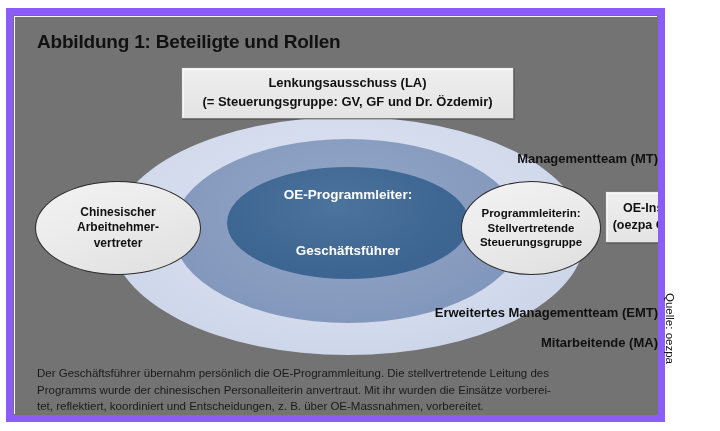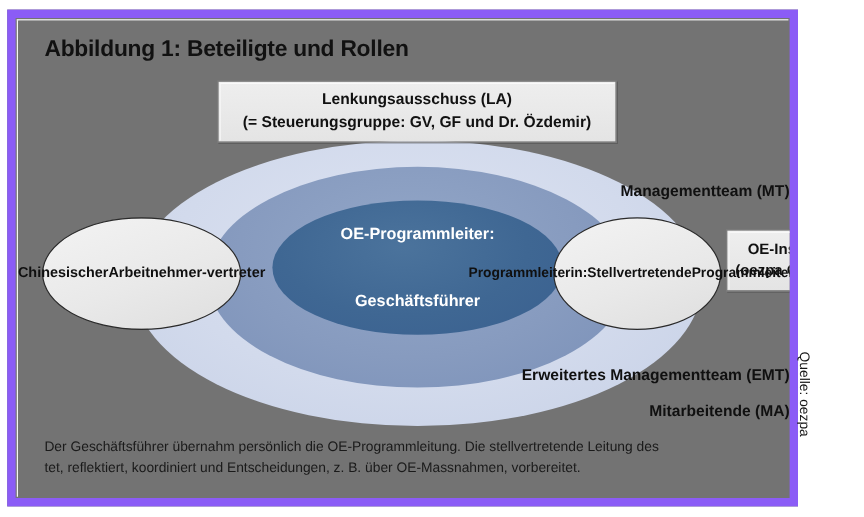--- a/index.html
+++ b/index.html
@@ -149,21 +149,21 @@
   }
 
   
   .person-ellipse {
     position: absolute;
     box-sizing: border-box;
     border: 1px solid #2b2b2b;
     border-radius: 50%;
     background: linear-gradient(160deg, #f3f3f3 0%, #e9e9e9 55%, #dedede 100%);
     display: flex;
-    flex-direction: row;
+    flex-direction: column;
     align-items: center;
     justify-content: center;
     text-align: center;
     color: #101010;
     font-weight: bold;
     line-height: 1.3;
   }
   #ellipse-worker-rep {
     left: 22px;
     top: 166px;
@@ -236,23 +236,24 @@
 
   <div class="person-ellipse" id="ellipse-worker-rep">
     <span>Chinesischer</span>
     <span>Arbeitnehmer-</span>
     <span>vertreter</span>
   </div>
 
   <div class="person-ellipse" id="ellipse-deputy">
     <span>Programmleiterin:</span>
     <span>Stellvertretende</span>
-    <span>Programmleiterin</span>
+    <span>Steuerungsgruppe</span>
   </div>
 
   <div id="caption">
     <span class="cap-line">Der Geschäftsführer übernahm persönlich die OE-Programmleitung. Die stellvertretende Leitung des</span>
+    <span class="cap-line">Programms wurde der chinesischen Personalleiterin anvertraut. Mit ihr wurden die Einsätze vorberei-</span>
     <span class="cap-line">tet, reflektiert, koordiniert und Entscheidungen, z. B. über OE-Massnahmen, vorbereitet.</span>
   </div>
 
 </div>
 
 <div id="source-credit">Quelle: oezpa</div>
 
 </body></html>

